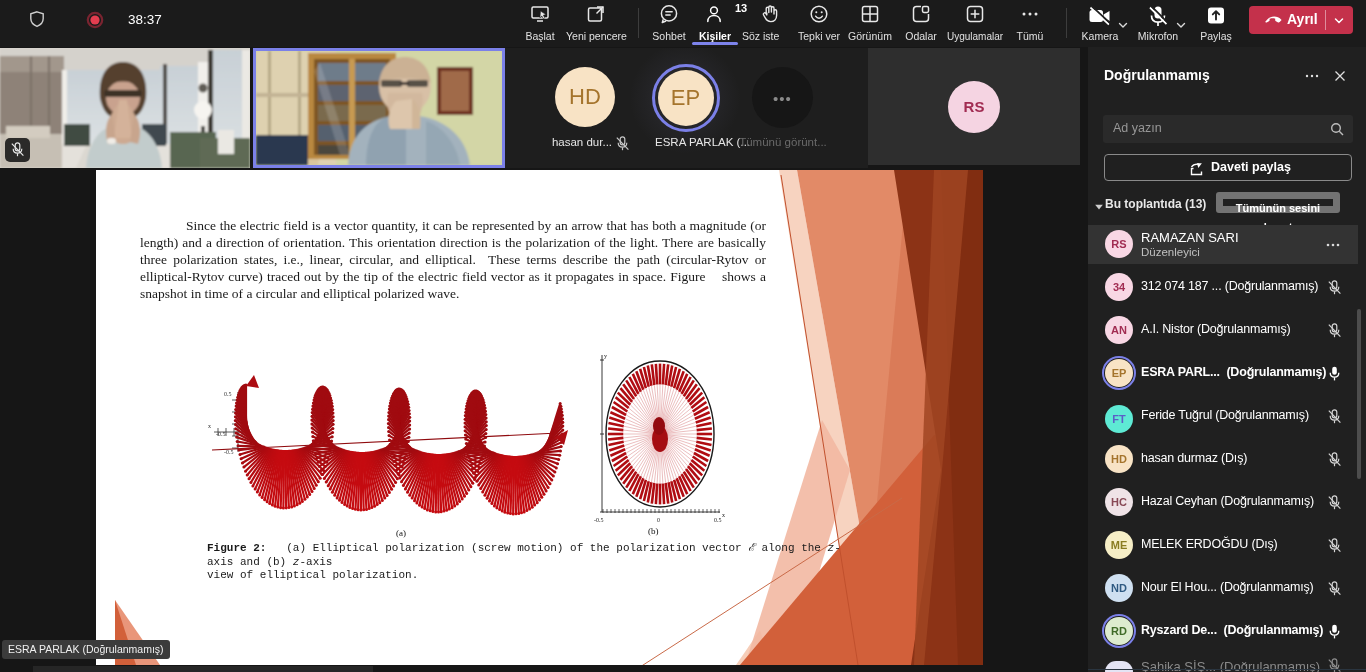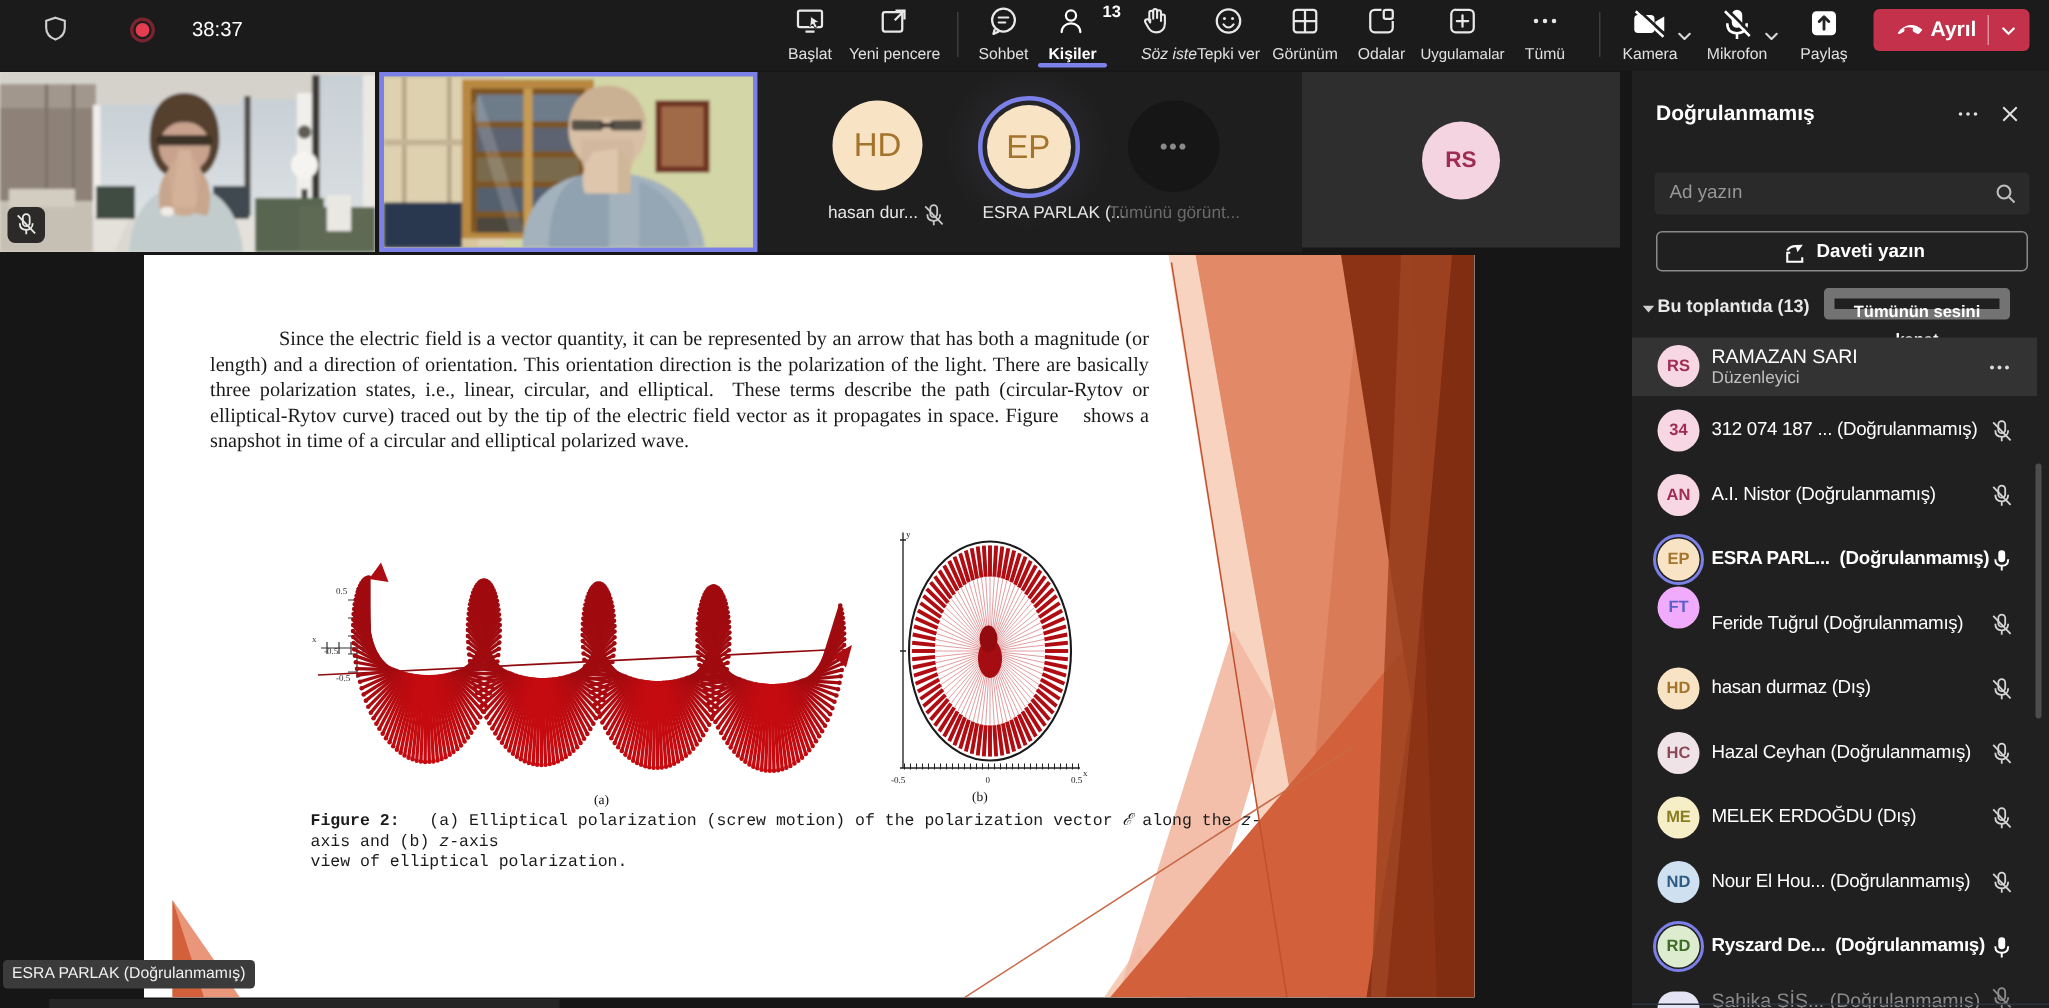--- a/index.html
+++ b/index.html
@@ -42,21 +42,21 @@
       </div>
       <div style="position:absolute;left:687px;top:0;width:56px;height:47px;text-align:center;">
         <div style="position:absolute;left:50%;top:3px;transform:translateX(-50%);"><svg width="22" height="22" viewBox="0 0 22 22" style="">
             <circle cx="10" cy="7.4" r="3.4" fill="none" stroke="#fff" stroke-width="1.5"></circle>
             <path d="M3.8 18.4 c0-3.6 2.8-5.8 6.2-5.8 s6.2 2.2 6.2 5.8" fill="none" stroke="#fff" stroke-width="1.5" stroke-linecap="round"></path>
           </svg></div>
         <span style="position:absolute;left:50%;top:2px;margin-left:20px;font-size:11px;font-weight:700;color:#fff;">13</span>
         <div style="position:absolute;left:0;right:0;bottom:5px;font-size:10.5px;color:#e0e0e0;white-space:nowrap;"><b style="color:#fff">Kişiler</b></div>
         <div style="position:absolute;left:50%;bottom:2px;width:46px;margin-left:-23px;height:3px;border-radius:2px;background:#7d83eb;"></div>
       </div>
-      <div style="position:absolute;left:742px;top:0;width:56px;height:47px;text-align:right;font-style:italic;">
+      <div style="position:absolute;left:742px;top:0;width:56px;height:47px;text-align:left;">
         <div style="position:absolute;left:50%;top:3px;transform:translateX(-50%);"><svg width="22" height="22" viewBox="0 0 22 22" style="">
             <path d="M7.2 10.5 V5.6 c0-.8.6-1.4 1.3-1.4 s1.3.6 1.3 1.4 M9.8 9.5 V4.4 c0-.8.6-1.4 1.3-1.4 s1.3.6 1.3 1.4 V9 M12.4 9 V5.2 c0-.8.6-1.4 1.3-1.4 S15 4.4 15 5.2 V11 M15 8 c0-.8.6-1.3 1.3-1.3 s1.3.5 1.3 1.3 v4.6 c0 3.6-2.4 6-5.8 6 -2.8 0-4.2-1.2-5.4-3.4 L4.6 12 c-.4-.8-.2-1.6.5-2 .7-.4 1.5-.1 1.9.6 l.8 1.4 V10" fill="none" stroke="#e8e8e8" stroke-width="1.4" stroke-linecap="round" stroke-linejoin="round"></path>
           </svg></div>
         <div style="position:absolute;left:0;right:0;bottom:5px;font-size:10.5px;color:#e0e0e0;white-space:nowrap;">Söz iste</div>
       </div>
       <div style="position:absolute;left:791px;top:0;width:56px;height:47px;text-align:center;">
         <div style="position:absolute;left:50%;top:3px;transform:translateX(-50%);"><svg width="22" height="22" viewBox="0 0 22 22" style="">
             <circle cx="11" cy="11" r="7.8" fill="none" stroke="#e8e8e8" stroke-width="1.5"></circle>
             <circle cx="8.3" cy="9.3" r="1" fill="#e8e8e8"></circle>
             <circle cx="13.7" cy="9.3" r="1" fill="#e8e8e8"></circle>
@@ -1228,21 +1228,21 @@
             <circle cx="7" cy="7" r="4.3" fill="none" stroke="#bdbdbd" stroke-width="1.4"></circle>
             <path d="M10.3 10.3 L14 14" stroke="#bdbdbd" stroke-width="1.4"></path>
           </svg></div>
       </div>
       <div style="position:absolute;left:16px;top:107px;width:248px;height:27px;border:1px solid #8a8a8a;border-radius:4px;box-sizing:border-box;">
         <div style="position:absolute;left:83px;top:4px;"><svg width="18" height="18" viewBox="0 0 18 18" style="">
             <path d="M8.5 5.5 L12.5 2.5 L12.5 8.5 Z" fill="#fff" transform="rotate(36 10.5 5.5)"></path>
             <path d="M3.5 8 C5 5.5 8 4.8 11 5.2" fill="none" stroke="#fff" stroke-width="1.4"></path>
             <path d="M5.5 9.5 h-2 v6 h10 v-3" fill="none" stroke="#fff" stroke-width="1.4"></path>
           </svg></div>
-        <div style="position:absolute;left:106px;top:5px;font-size:12.5px;font-weight:700;color:#fff;">Daveti yazın</div>
+        <div style="position:absolute;left:106px;top:5px;font-size:12.5px;font-weight:700;color:#fff;">Daveti paylaş</div>
       </div>
       <div style="position:absolute;left:6px;top:151px;"><svg width="10" height="10" viewBox="0 0 10 10" style="">
           <path d="M1.2 2.8 h7.6 l-3.8 4.6 Z" fill="#cfcfcf"></path>
         </svg></div>
       <div style="position:absolute;left:17px;top:150px;font-size:12px;font-weight:600;color:#e8e8e8;text-align:right;">Bu toplantıda (13)</div>
       <div style="position:absolute;left:128px;top:145px;width:124px;height:21px;border:7px solid #737373;border-radius:3px;box-sizing:border-box;text-align:center;font-size:11px;font-weight:700;color:#fff;line-height:19px;">Tümünün sesini kapat</div>
       <div style="position:absolute;left:0;top:178px;width:270px;height:39px;background:#333333;"></div>
       <div style="position:absolute;left:17px;top:183px;width:28px;height:28px;border-radius:50%;background:#f8d7e4;text-align:center;line-height:28px;font-size:11px;font-weight:700;color:#a12c52;">RS</div>
       <div style="position:absolute;left:53px;top:183px;font-size:13px;color:#fff;">RAMAZAN SARI</div>
       <div style="position:absolute;left:53px;top:199px;font-size:11.5px;color:#c0c0c0;">Düzenleyici</div>
@@ -1269,21 +1269,21 @@
         </svg></div>
       <div style="position:absolute;left:14px;top:309px;width:34px;height:34px;border-radius:50%;border:2px solid #7b80e8;box-sizing:border-box;">
         <div style="position:absolute;left:1px;top:1px;width:28px;height:28px;border-radius:50%;background:#f8e3c5;text-align:center;line-height:28px;font-size:11px;font-weight:700;color:#a5742c;">EP</div>
       </div>
       <div style="position:absolute;left:53px;top:318px;font-size:12.5px;font-weight:600;color:#fff;white-space:nowrap;letter-spacing:-0.2px;">ESRA PARL...&nbsp; (Doğrulanmamış)</div>
       <div style="position:absolute;left:238px;top:318px;"><svg width="17" height="17" viewBox="0 0 17 17" style="">
           <rect x="6.2" y="1.8" width="4.6" height="8" rx="2.3" fill="#fff"></rect>
           <path d="M4.2 7.8 c0 3 1.8 4.4 4.3 4.4 s4.3-1.4 4.3-4.4" fill="none" stroke="#fff" stroke-width="1.3"></path>
           <path d="M8.5 12.4 v3" stroke="#fff" stroke-width="1.3"></path>
         </svg></div>
-      <div style="position:absolute;left:17px;top:344px;width:28px;height:28px;border-radius:50%;background:#f0abfc;text-align:center;line-height:28px;font-size:11px;font-weight:700;color:#5b5fc7;">FT</div>
+      <div style="position:absolute;left:17px;top:358px;width:28px;height:28px;border-radius:50%;background:#5eead4;text-align:center;line-height:28px;font-size:11px;font-weight:700;color:#5b5fc7;">FT</div>
       <div style="position:absolute;left:53px;top:361px;font-size:12.5px;font-weight:400;color:#fff;white-space:nowrap;letter-spacing:-0.2px;">Feride Tuğrul (Doğrulanmamış)</div>
       <div style="position:absolute;left:238px;top:361px;"><svg width="17" height="17" viewBox="0 0 17 17" style="">
           <rect x="6.2" y="1.8" width="4.6" height="8" rx="2.3" fill="none" stroke="#d6d6d6" stroke-width="1.2"></rect>
           <path d="M4.2 7.8 c0 3 1.8 4.4 4.3 4.4 s4.3-1.4 4.3-4.4" fill="none" stroke="#d6d6d6" stroke-width="1.2"></path>
           <path d="M8.5 12.4 v2.8" stroke="#d6d6d6" stroke-width="1.2"></path>
           <path d="M2.8 2.6 L14.4 14.6" stroke="#d6d6d6" stroke-width="1.2"></path>
         </svg></div>
       <div style="position:absolute;left:17px;top:398px;width:28px;height:28px;border-radius:50%;background:#f8e3c5;text-align:center;line-height:28px;font-size:11px;font-weight:700;color:#a5742c;">HD</div>
       <div style="position:absolute;left:53px;top:404px;font-size:12.5px;font-weight:400;color:#fff;white-space:nowrap;letter-spacing:-0.2px;">hasan durmaz (Dış)</div>
       <div style="position:absolute;left:238px;top:404px;"><svg width="17" height="17" viewBox="0 0 17 17" style="">

